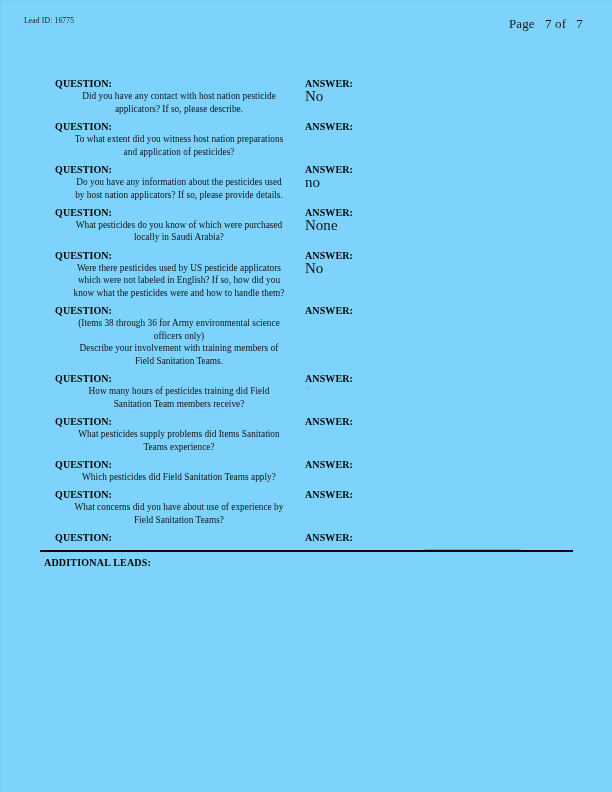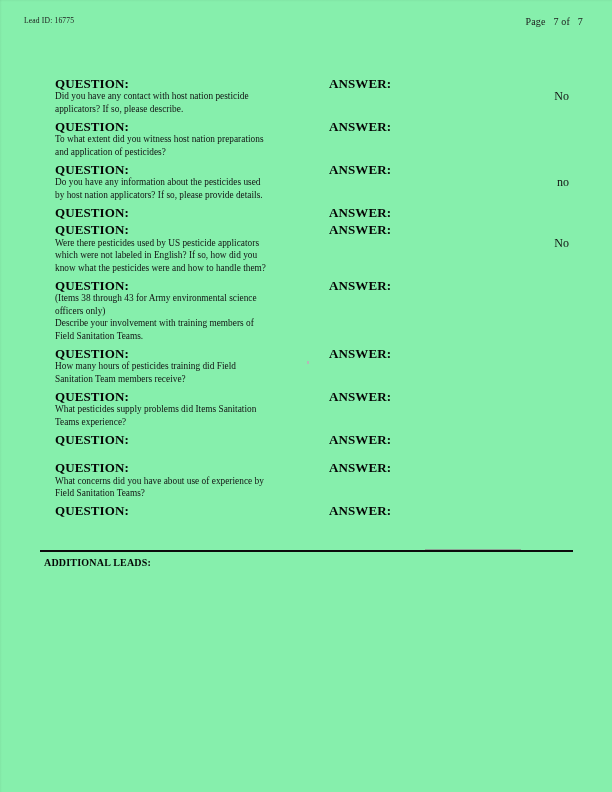--- a/index.html
+++ b/index.html
@@ -12,21 +12,21 @@
     height: 792px;
     position: relative;
     font-family: "Liberation Serif", "DejaVu Serif", serif;
     color: #000000;
     overflow: hidden;
   }
 
   .page {
     position: absolute;
     inset: 0;
-    background: #86efac;
+    background: #7dd3fc;
     text-decoration: underline;
   }
 
   
   .page-header {
     position: absolute;
     top: 16px;
     left: 0;
     right: 0;
     height: 16px;
@@ -37,21 +37,21 @@
     top: 0;
     font-size: 7.6px;
     letter-spacing: 0.15px;
     white-space: pre;
     color: #1b1b1b;
   }
   .page-num {
     position: absolute;
     right: 29px;
     top: 0;
-    font-size: 10px;
+    font-size: 13px;
     letter-spacing: 0.15px;
     white-space: pre;
     color: #1b1b1b;
   }
 
   
   .qa-body {
     position: absolute;
     left: 55px;
     top: 78px;
@@ -68,47 +68,46 @@
   }
 
   .q-col {
     width: 248px;
   }
   .a-col {
     position: absolute;
     left: 250px;
     top: 0;
     width: 240px;
-    margin-left: 24px;
   }
 
   .label {
     font-weight: bold;
-    font-size: 13px;
+    font-size: 10px;
     line-height: 12.2px;
     letter-spacing: 0.1px;
     color: #050505;
   }
 
   .qtext {
     font-size: 9.3px;
     line-height: 12.6px;
     letter-spacing: 0.02px;
     color: #121212;
     white-space: pre-line;
+    text-align: center;
   }
 
   .atext {
-    font-size: 12px;
+    font-size: 15px;
     line-height: 12.6px;
     letter-spacing: 0.02px;
     color: #121212;
     min-height: 12.6px;
     white-space: pre-line;
-    text-align: right;
   }
 
   .speck {
     position: absolute;
     left: 252px;
     top: 13px;
     width: 1.5px;
     height: 3px;
     background: #b8b8b8;
   }
@@ -206,40 +205,45 @@
           <div class="qtext q-col">Do you have any information about the pesticides used
 by host nation applicators?  If so, please provide details.</div>
           <div class="atext a-col">no</div>
         </div>
       </div>
       <div class="qa-block">
         <div class="qa-row">
           <div class="label q-col">QUESTION:</div>
           <div class="label a-col">ANSWER:</div>
         </div>
+        <div class="qa-row">
+          <div class="qtext q-col">What pesticides do you know of which were purchased
+locally in Saudi Arabia?</div>
+          <div class="atext a-col">None</div>
+        </div>
       </div>
       <div class="qa-block">
         <div class="qa-row">
           <div class="label q-col">QUESTION:</div>
           <div class="label a-col">ANSWER:</div>
         </div>
         <div class="qa-row">
           <div class="qtext q-col">Were there pesticides used by US pesticide applicators
 which were not labeled in English?  If so, how did you
 know what the pesticides were and how to handle them?</div>
           <div class="atext a-col">No</div>
         </div>
       </div>
       <div class="qa-block">
         <div class="qa-row">
           <div class="label q-col">QUESTION:</div>
           <div class="label a-col">ANSWER:</div>
         </div>
         <div class="qa-row">
-          <div class="qtext q-col"> (Items 38 through 43 for Army environmental science
+          <div class="qtext q-col"> (Items 38 through 36 for Army environmental science
 officers only)
 Describe your involvement with training members of
 Field Sanitation Teams.</div>
           <div class="atext a-col"></div>
         </div>
       </div>
       <div class="qa-block">
         <div class="qa-row">
           <div class="label q-col">QUESTION:</div>
           <div class="label a-col">ANSWER:</div>
@@ -261,20 +265,21 @@
 Teams experience?</div>
           <div class="atext a-col"></div>
         </div>
       </div>
       <div class="qa-block">
         <div class="qa-row">
           <div class="label q-col">QUESTION:</div>
           <div class="label a-col">ANSWER:</div>
         </div>
         <div class="qa-row">
+          <div class="qtext q-col">Which pesticides did Field Sanitation Teams apply?</div>
           <div class="atext a-col"></div>
         </div>
       </div>
       <div class="qa-block">
         <div class="qa-row">
           <div class="label q-col">QUESTION:</div>
           <div class="label a-col">ANSWER:</div>
         </div>
         <div class="qa-row">
           <div class="qtext q-col">What concerns did you have about use of experience by

